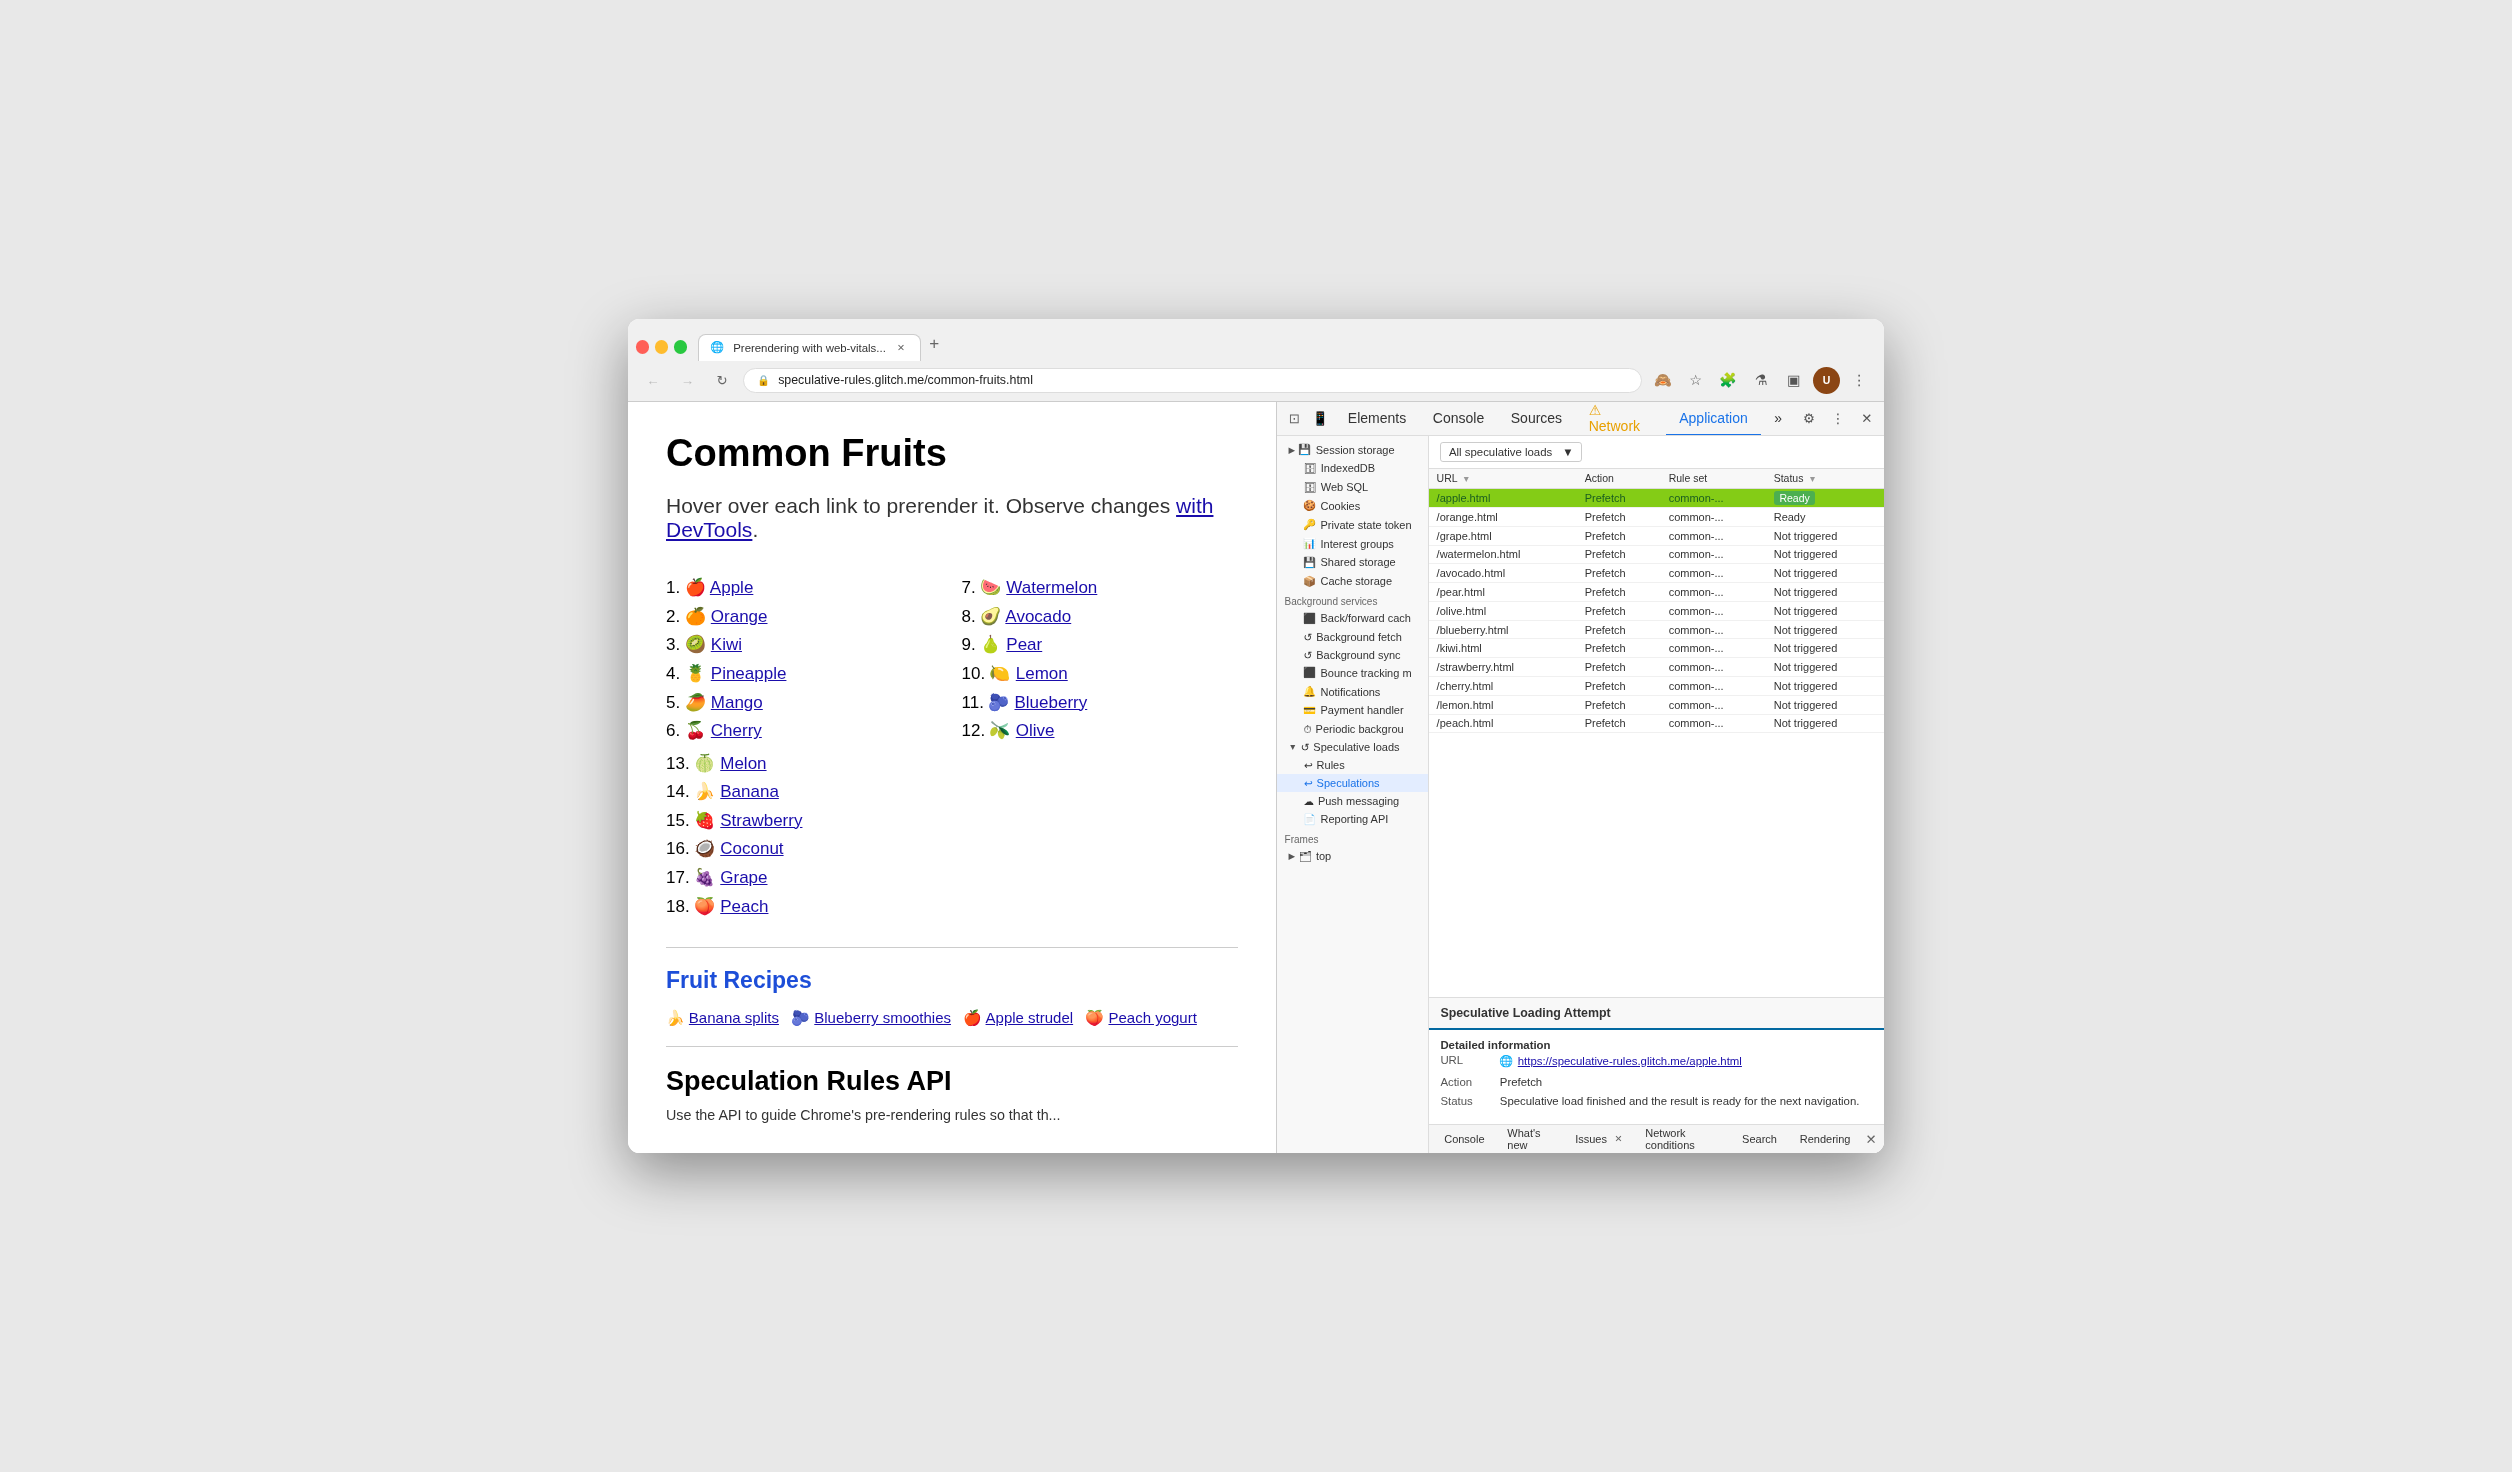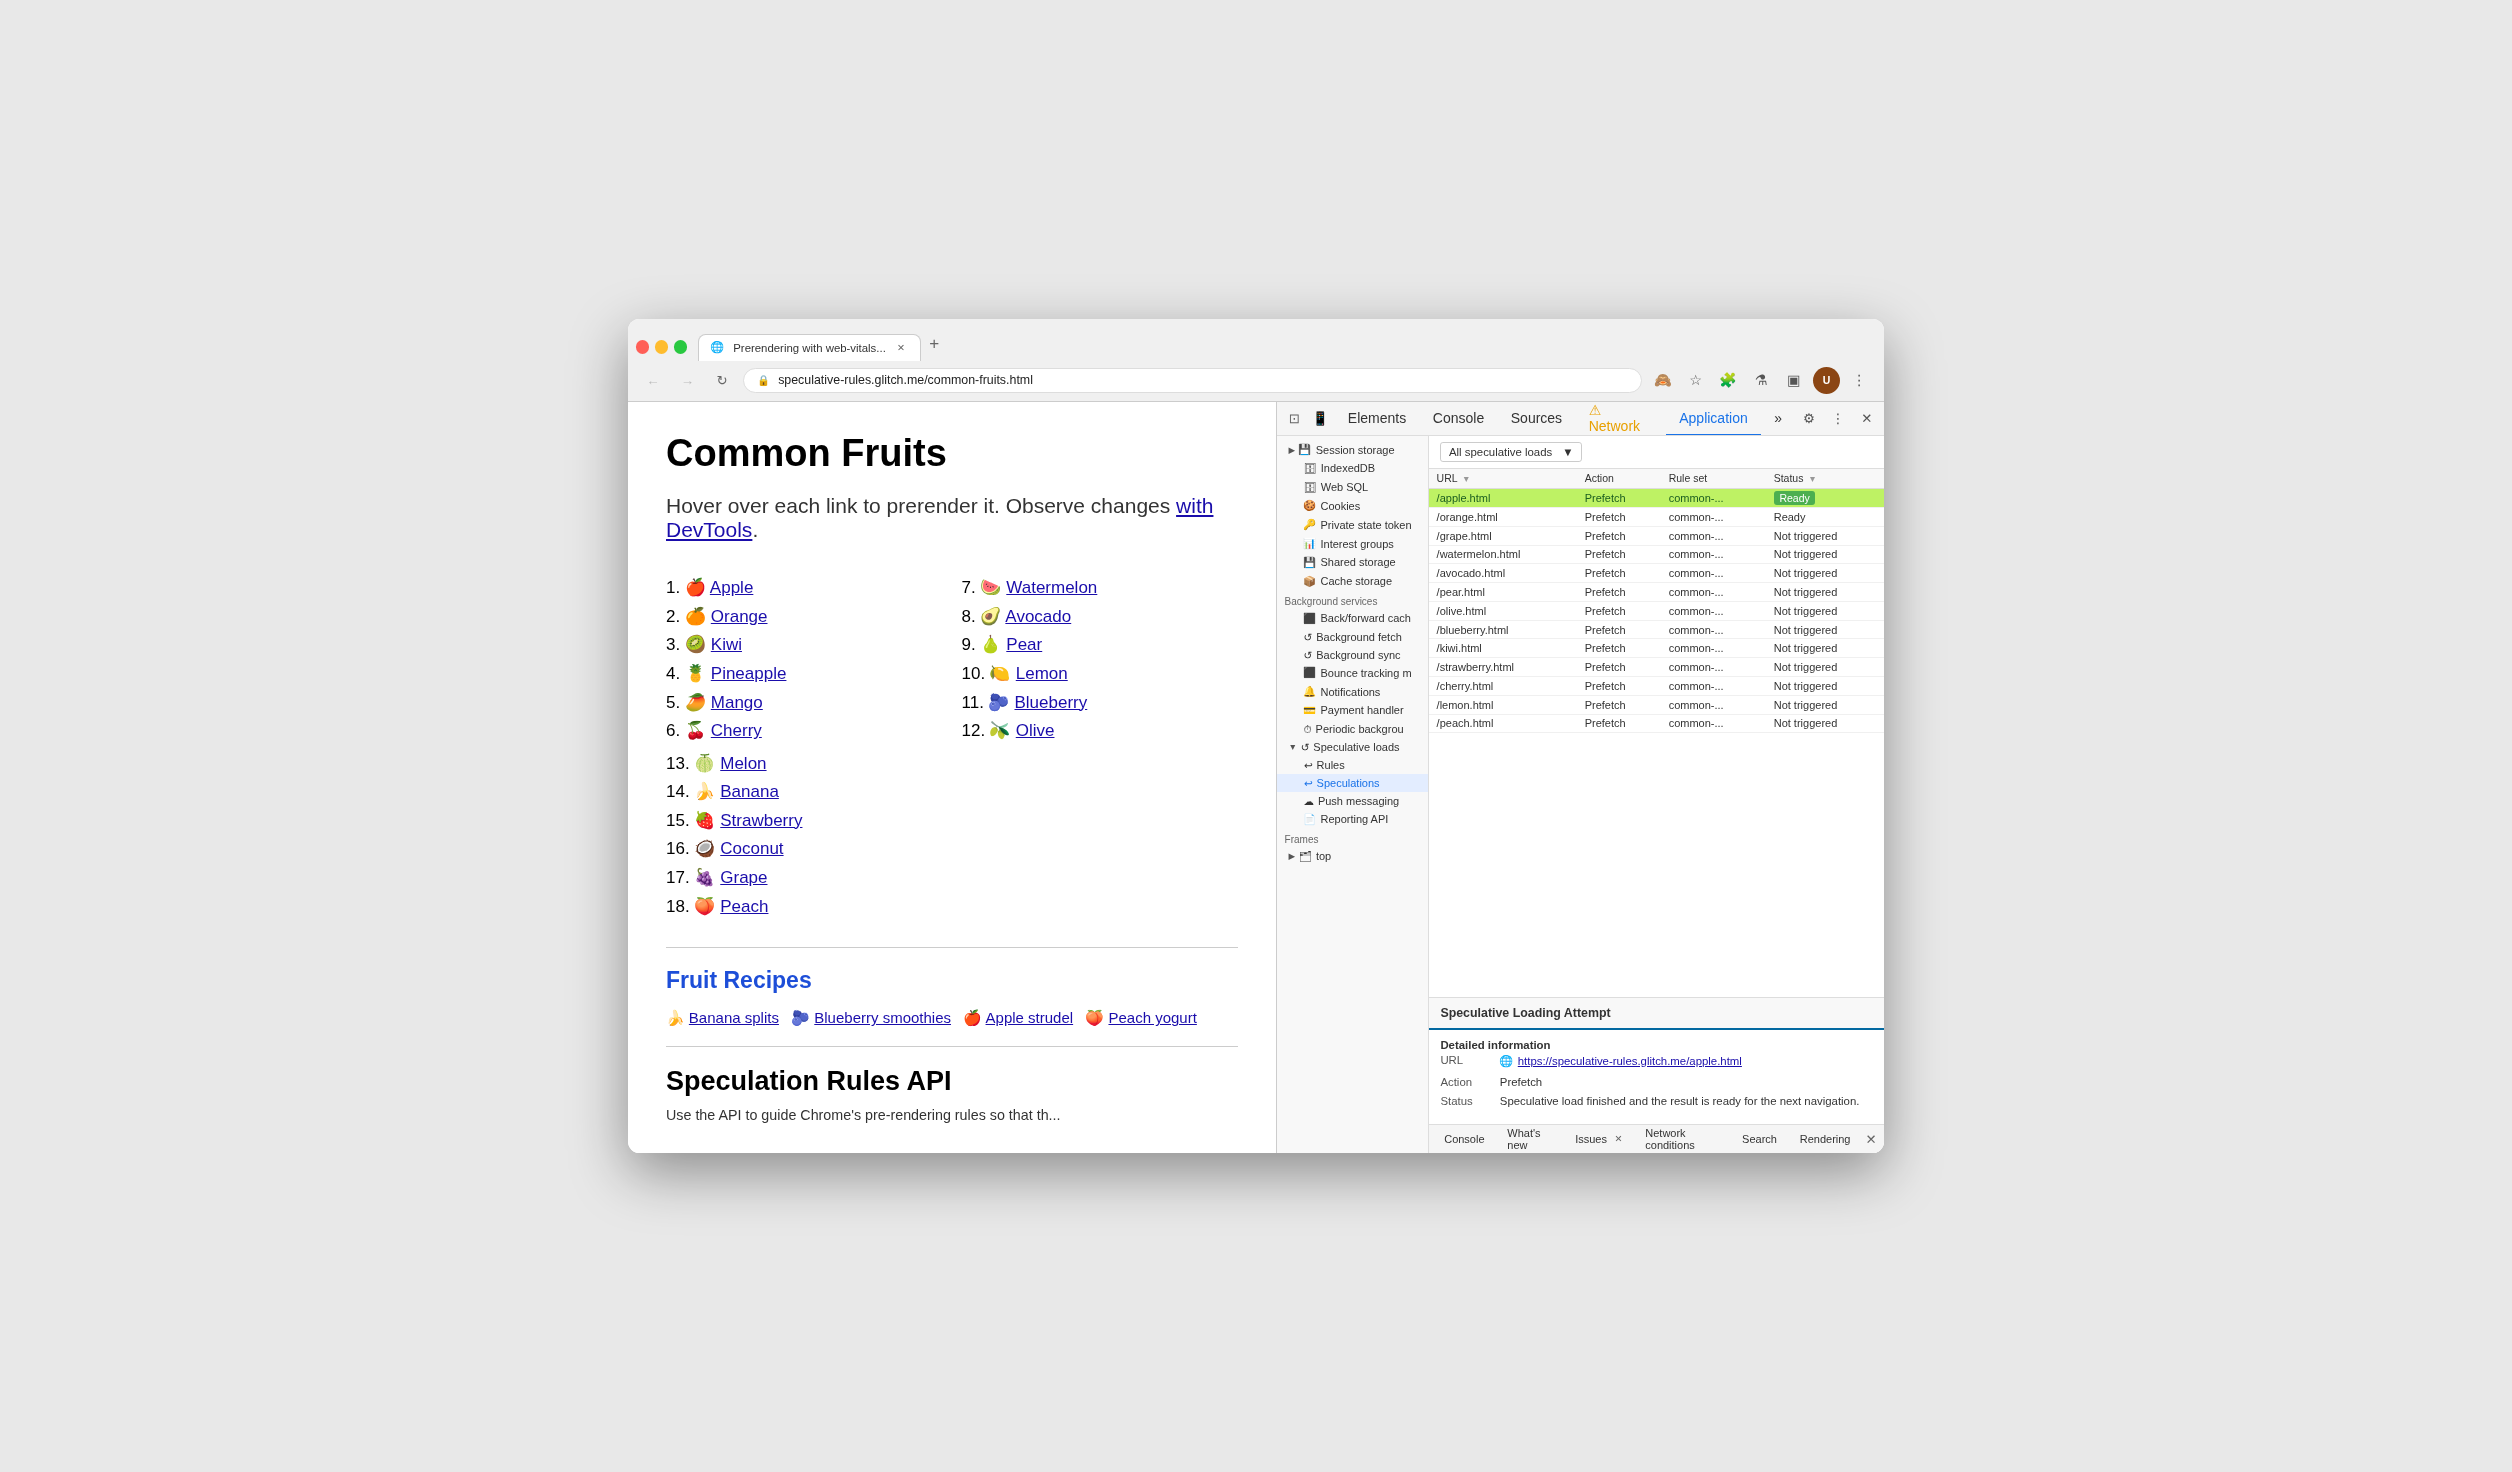--- a/index.html
+++ b/index.html
@@ -463,21 +463,21 @@
     }
 
     td {
       padding: 2.9px 7.6px;
       border-bottom: 1px solid #f0f0f0;
       color: #333;
       font-size: 11px;
     }
 
     tr.highlighted {
-      background: #bef264;
+      background: #84cc16;
     }
 
     tr.highlighted td {
       color: #1b5e20;
     }
 
     .status-ready {
       background: #4caf50;
       color: white;
       padding: 1px 5.7px;

